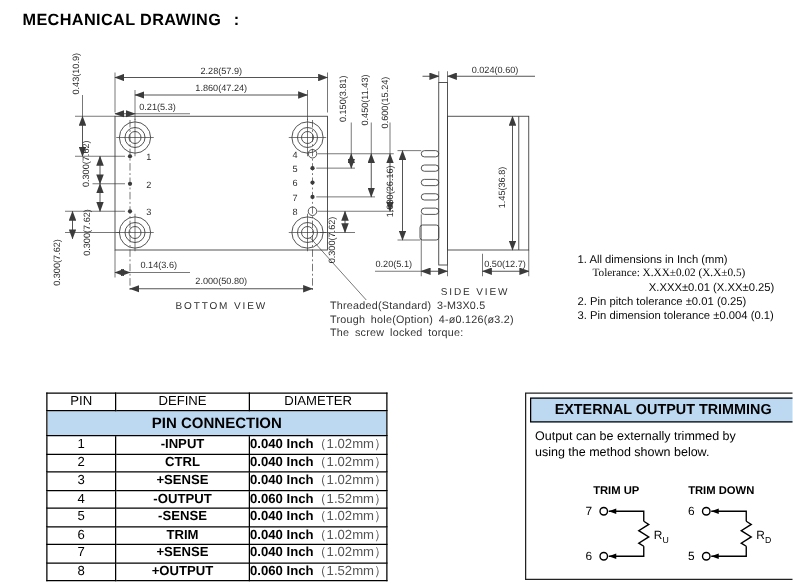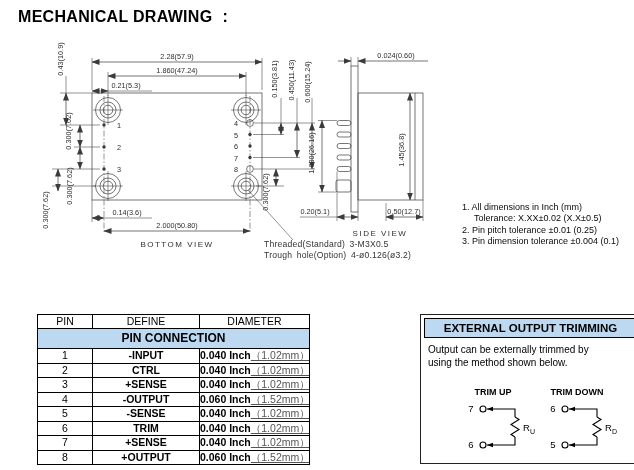--- a/index.html
+++ b/index.html
@@ -1,46 +1,46 @@
 <!DOCTYPE html>
 <html><head>
 <meta charset="utf-8">
 <style>
   html,body{margin:0;padding:0;}
   body{width:634px;height:470px;position:relative;background:#fff;overflow:hidden;
        font-family:"Liberation Sans",sans-serif;color:#000;}
   .abs{position:absolute;}
   
   .page-title{left:18px;top:8px;display:flex;gap:10px;align-items:baseline;
-              font-size:16px;font-weight:bold;letter-spacing:.3px;}
+              font-size:13px;font-weight:bold;letter-spacing:.3px;}
   
   svg.drawing{left:0;top:0;}
   svg text{font-family:"Liberation Sans",sans-serif;font-size:7.3px;fill:#2e2e2e;}
   svg .cap{font-size:8px;letter-spacing:1.5px;fill:#2e2e2e;}
   svg line,svg path.l,svg rect,svg circle.o{stroke:#3b3b3b;stroke-width:.7;fill:none;}
   svg .thin{stroke-width:.55;}
   svg .fil{fill:#3b3b3b;stroke:none;}
   svg .cl{stroke-dasharray:6 2 1.5 2;stroke-width:.55;}
   
   .gen-notes{left:462px;top:202px;width:172px;font-size:9px;line-height:11.3px;color:#0a0a0a;}
-  .gen-notes .i1{padding-left:12px;}
+  .gen-notes .i1{padding-left:12px;font-family:Liberation Serif, serif;}
   .gen-notes .i2{padding-left:57px;}
   
   .mount-notes{left:264px;top:239px;width:215px;font-size:8.6px;line-height:10.8px;
                color:#333;word-spacing:2px;letter-spacing:.2px;}
   
   table.pin{left:37px;top:314px;position:absolute;border-collapse:collapse;width:272px;
             table-layout:fixed;}
   table.pin td,table.pin th{border:1px solid #000;padding:0;text-align:center;
             font-size:10.5px;line-height:13.5px;height:13.5px;overflow:hidden;white-space:nowrap;}
   table.pin .ttl{background:#BDD9F2;font-size:12px;font-weight:bold;height:19px;line-height:19px;
             border:1.5px solid #000;}
   table.pin .hdr{height:13px;line-height:13px;}
   table.pin{border:1.5px solid #000;}
-  .dim-mm{color:#555;font-weight:normal;text-decoration:underline;}
+  .dim-mm{color:#555;font-weight:normal;}
   .dim-in{font-weight:bold;}
   .def{font-weight:bold;}
   
   .trim-box{left:420px;top:314px;width:221px;height:150px;border:1.2px solid #222;box-sizing:border-box;}
   .trim-title{margin:3px;border:1.2px solid #000;background:#BDD9F2;text-align:center;
               font-weight:bold;font-size:11.5px;padding:3px 0;}
   .trim-desc{margin:5px 0 0 7px;font-size:10px;line-height:13px;}
   .trim-svg{position:absolute;left:14px;top:66px;}
   .trim-svg text{font-size:9.5px;fill:#000;}
   .trim-svg .tl{font-weight:bold;font-size:9px;}
@@ -207,25 +207,27 @@
     <text x="315" y="213.5" text-anchor="middle">0.20(5.1)</text>
     <line x1="386" y1="217" x2="423" y2="217" marker-start="url(#arw)" marker-end="url(#arw)"></line>
     <text x="404" y="213.5" text-anchor="middle">0.50(12.7)</text>
     <text class="cap" x="380" y="236" text-anchor="middle">SIDE VIEW</text>
   </g>
 </svg>
 
 <div class="abs mount-notes">
   <div>Threaded(Standard) 3-M3X0.5</div>
   <div>Trough hole(Option) 4-ø0.126(ø3.2)</div>
+  <div>The screw locked torque:</div>
 </div>
 
 <div class="abs gen-notes">
   <div>1. All dimensions in Inch (mm)</div>
   <div class="i1">Tolerance: X.XX±0.02 (X.X±0.5)</div>
+  <div class="i2">X.XXX±0.01 (X.XX±0.25)</div>
   <div>2. Pin pitch tolerance ±0.01 (0.25)</div>
   <div>3. Pin dimension tolerance ±0.004 (0.1)</div>
 </div>
 
 <table class="pin">
   <colgroup>
       <col style="width:55px">
       <col style="width:107px">
       <col style="width:110px">
     </colgroup>

